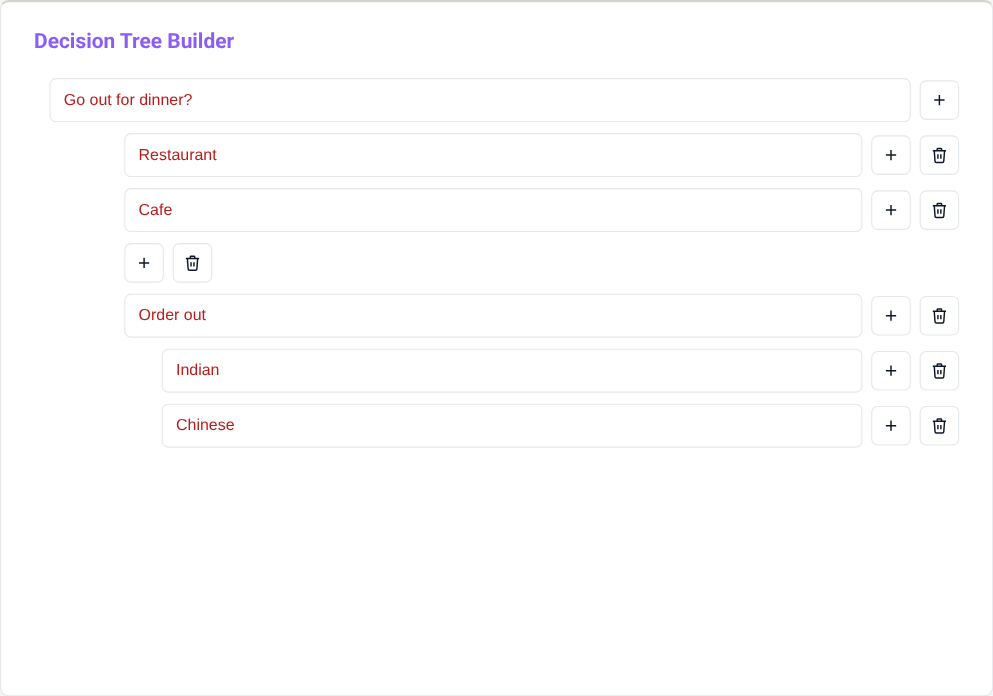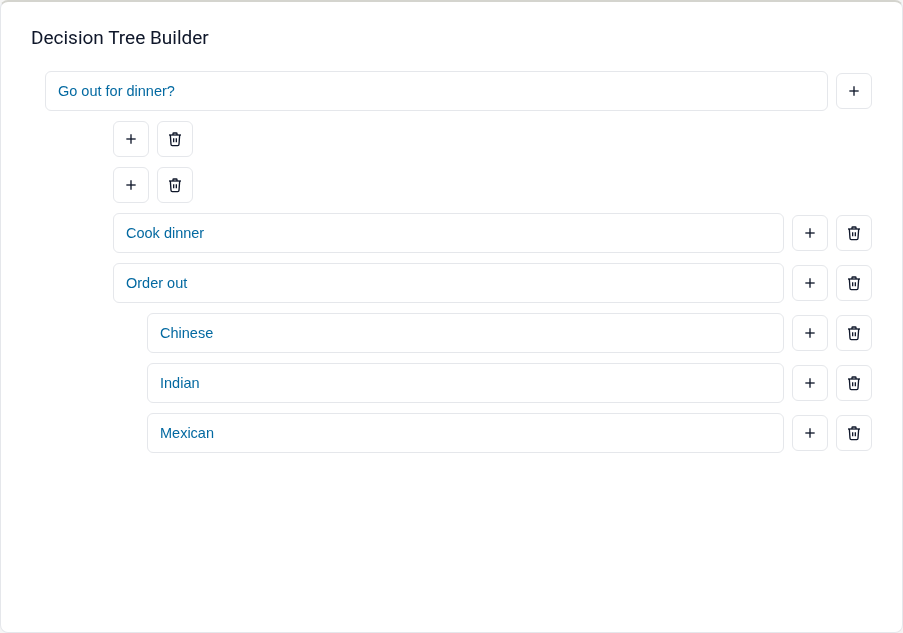--- a/index.html
+++ b/index.html
@@ -18,22 +18,22 @@
       border-top: 2px solid #d4d4ce;
       border-radius: 8px;
       margin: 0 auto;
       width: 903px;
       min-height: 633px;
       padding: 24px 30px 30px 30px;
       position: relative;
     }
     .title {
       font-size: 19px;
-      font-weight: 400;
-      color: #0f172a;
+      font-weight: 700;
+      color: #8b5cf6;
       margin-bottom: 22px;
     }
     .tree {
       margin-left: 14px;
     }
     .node {
       display: flex;
       flex-direction: column;
     }
     .node-row {
@@ -41,21 +41,21 @@
       align-items: center;
       gap: 8px;
       margin-bottom: 10px;
     }
     .node-input {
       flex: 1;
       border: 1px solid #e5e7eb;
       border-radius: 6px;
       padding: 9px 12px;
       font-size: 14.5px;
-      color: #0369a1;
+      color: #b91c1c;
       background: #ffffff;
       outline: none;
       height: 40px;
     }
     .icon-btn {
       width: 36px;
       height: 36px;
       border: 1px solid #e5e7eb;
       border-radius: 6px;
       background: #ffffff;
@@ -94,20 +94,41 @@
             </svg>
         </button>
       </div>
 
       <div class="children">
 
         <div class="node">
           <div class="children">
             <div class="node">
               <div class="node-row">
+                <input class="node-input" value="Restaurant" style="">
+                <button class="icon-btn">
+                    <svg viewBox="0 0 24 24">
+                      <line x1="12" y1="5" x2="12" y2="19"></line>
+                      <line x1="5" y1="12" x2="19" y2="12"></line>
+                    </svg>
+                  </button>
+                <button class="icon-btn">
+                    <svg viewBox="0 0 24 24">
+                      <polyline points="3 6 5 6 21 6"></polyline>
+                      <path d="M19 6l-1 14a2 2 0 0 1-2 2H8a2 2 0 0 1-2-2L5 6"></path>
+                      <path d="M10 11v6"></path>
+                      <path d="M14 11v6"></path>
+                      <path d="M9 6V4a1 1 0 0 1 1-1h4a1 1 0 0 1 1 1v2"></path>
+                    </svg>
+                  </button>
+              </div>
+            </div>
+            <div class="node">
+              <div class="node-row">
+                <input class="node-input" value="Cafe" style="">
                 <button class="icon-btn">
                     <svg viewBox="0 0 24 24">
                       <line x1="12" y1="5" x2="12" y2="19"></line>
                       <line x1="5" y1="12" x2="19" y2="12"></line>
                     </svg>
                   </button>
                 <button class="icon-btn">
                     <svg viewBox="0 0 24 24">
                       <polyline points="3 6 5 6 21 6"></polyline>
                       <path d="M19 6l-1 14a2 2 0 0 1-2 2H8a2 2 0 0 1-2-2L5 6"></path>
@@ -135,40 +156,20 @@
                       <path d="M9 6V4a1 1 0 0 1 1-1h4a1 1 0 0 1 1 1v2"></path>
                     </svg>
                   </button>
               </div>
             </div>
           </div>
         </div>
 
         <div class="node">
           <div class="children">
-            <div class="node">
-              <div class="node-row">
-                <input class="node-input" value="Cook dinner" style="">
-                <button class="icon-btn">
-                    <svg viewBox="0 0 24 24">
-                      <line x1="12" y1="5" x2="12" y2="19"></line>
-                      <line x1="5" y1="12" x2="19" y2="12"></line>
-                    </svg>
-                  </button>
-                <button class="icon-btn">
-                    <svg viewBox="0 0 24 24">
-                      <polyline points="3 6 5 6 21 6"></polyline>
-                      <path d="M19 6l-1 14a2 2 0 0 1-2 2H8a2 2 0 0 1-2-2L5 6"></path>
-                      <path d="M10 11v6"></path>
-                      <path d="M14 11v6"></path>
-                      <path d="M9 6V4a1 1 0 0 1 1-1h4a1 1 0 0 1 1 1v2"></path>
-                    </svg>
-                  </button>
-              </div>
-            </div>
             <div class="node">
               <div class="node-row">
                 <input class="node-input" value="Order out" style="">
                 <button class="icon-btn">
                     <svg viewBox="0 0 24 24">
                       <line x1="12" y1="5" x2="12" y2="19"></line>
                       <line x1="5" y1="12" x2="19" y2="12"></line>
                     </svg>
                   </button>
                 <button class="icon-btn">
@@ -177,78 +178,58 @@
                       <path d="M19 6l-1 14a2 2 0 0 1-2 2H8a2 2 0 0 1-2-2L5 6"></path>
                       <path d="M10 11v6"></path>
                       <path d="M14 11v6"></path>
                       <path d="M9 6V4a1 1 0 0 1 1-1h4a1 1 0 0 1 1 1v2"></path>
                     </svg>
                   </button>
               </div>
               <div class="children">
                 <div class="node">
                   <div class="node-row">
-                    <input class="node-input" value="Chinese" style="">
+                    <input class="node-input" value="Indian" style="">
                     <button class="icon-btn">
                         <svg viewBox="0 0 24 24">
                           <line x1="12" y1="5" x2="12" y2="19"></line>
                           <line x1="5" y1="12" x2="19" y2="12"></line>
                         </svg>
                       </button>
                     <button class="icon-btn">
                         <svg viewBox="0 0 24 24">
                           <polyline points="3 6 5 6 21 6"></polyline>
                           <path d="M19 6l-1 14a2 2 0 0 1-2 2H8a2 2 0 0 1-2-2L5 6"></path>
                           <path d="M10 11v6"></path>
                           <path d="M14 11v6"></path>
                           <path d="M9 6V4a1 1 0 0 1 1-1h4a1 1 0 0 1 1 1v2"></path>
                         </svg>
                       </button>
                   </div>
                 </div>
                 <div class="node">
                   <div class="node-row">
-                    <input class="node-input" value="Indian" style="">
+                    <input class="node-input" value="Chinese" style="">
                     <button class="icon-btn">
                         <svg viewBox="0 0 24 24">
                           <line x1="12" y1="5" x2="12" y2="19"></line>
                           <line x1="5" y1="12" x2="19" y2="12"></line>
                         </svg>
                       </button>
                     <button class="icon-btn">
                         <svg viewBox="0 0 24 24">
                           <polyline points="3 6 5 6 21 6"></polyline>
                           <path d="M19 6l-1 14a2 2 0 0 1-2 2H8a2 2 0 0 1-2-2L5 6"></path>
                           <path d="M10 11v6"></path>
                           <path d="M14 11v6"></path>
                           <path d="M9 6V4a1 1 0 0 1 1-1h4a1 1 0 0 1 1 1v2"></path>
                         </svg>
                       </button>
                   </div>
                 </div>
-                <div class="node">
-                  <div class="node-row">
-                    <input class="node-input" value="Mexican" style="">
-                    <button class="icon-btn">
-                        <svg viewBox="0 0 24 24">
-                          <line x1="12" y1="5" x2="12" y2="19"></line>
-                          <line x1="5" y1="12" x2="19" y2="12"></line>
-                        </svg>
-                      </button>
-                    <button class="icon-btn">
-                        <svg viewBox="0 0 24 24">
-                          <polyline points="3 6 5 6 21 6"></polyline>
-                          <path d="M19 6l-1 14a2 2 0 0 1-2 2H8a2 2 0 0 1-2-2L5 6"></path>
-                          <path d="M10 11v6"></path>
-                          <path d="M14 11v6"></path>
-                          <path d="M9 6V4a1 1 0 0 1 1-1h4a1 1 0 0 1 1 1v2"></path>
-                        </svg>
-                      </button>
-                  </div>
-                </div>
               </div>
             </div>
           </div>
         </div>
 
       </div>
     </div>
   </div>
 
 </div>

